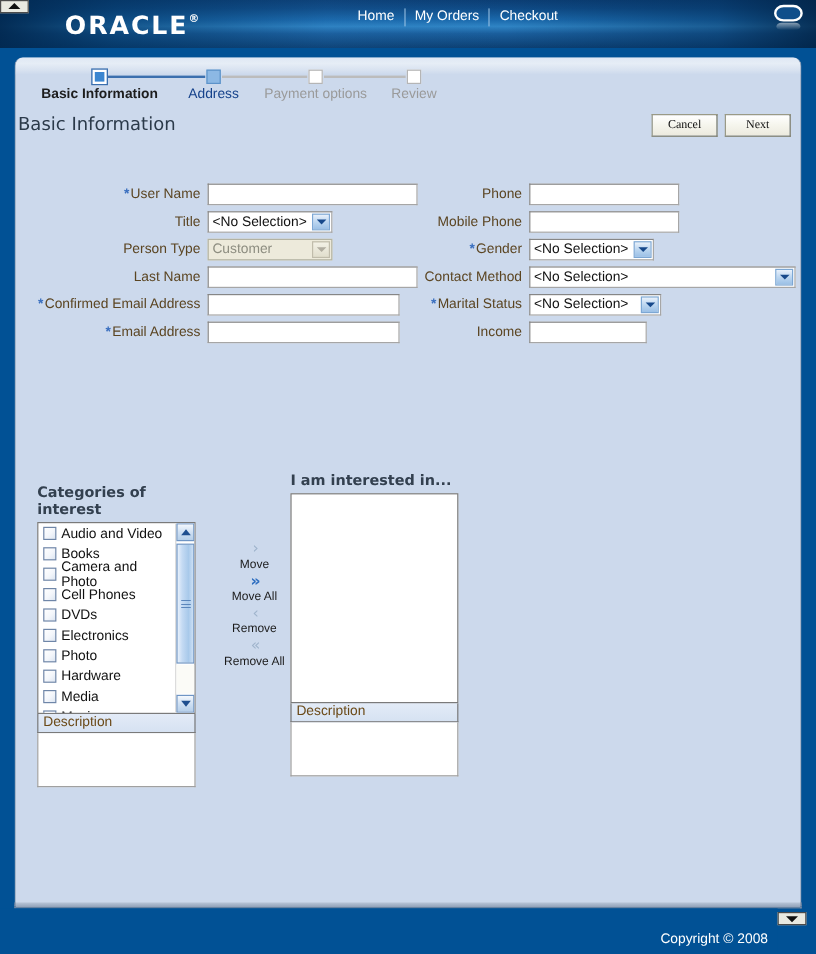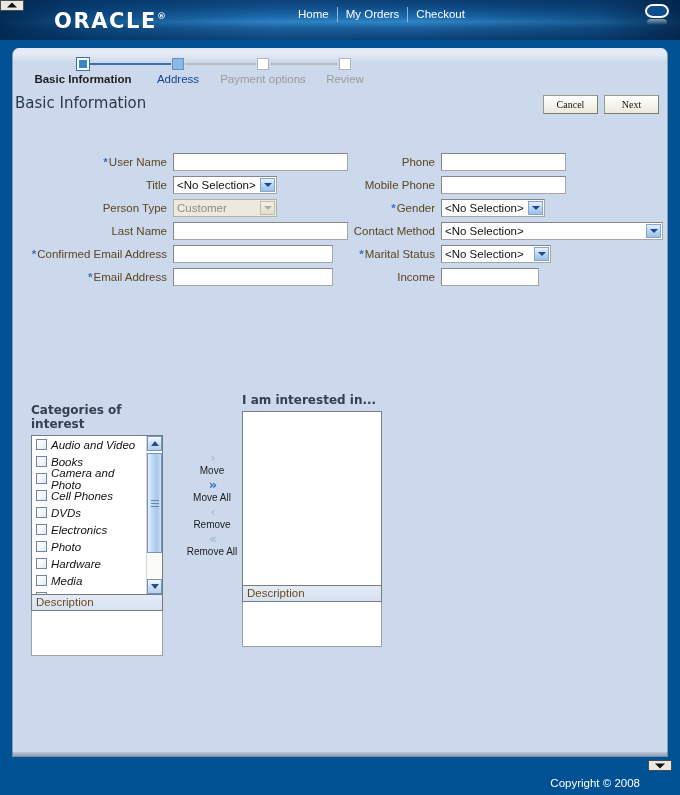--- a/index.html
+++ b/index.html
@@ -295,21 +295,20 @@
     position: relative;
     overflow: hidden;
   }
   .listbox .items { position: absolute; left: 0; top: 0; right: 16px; }
   .litem {
     display: flex; align-items: center;
     height: 17px; padding-left: 4px;
     font-size: 11.5px; color: #111;
     cursor: default;
     font-family: "Liberation Sans", sans-serif;
-    font-style: italic;
   }
   .cb {
     width: 11px; height: 11px;
     border: 1px solid #6f86a8;
     background: linear-gradient(135deg, #ffffff 0%, #f3f6fb 55%, #dde6f2 100%);
     margin-right: 4px;
     flex: none;
   }
 
   .scrollbar {

